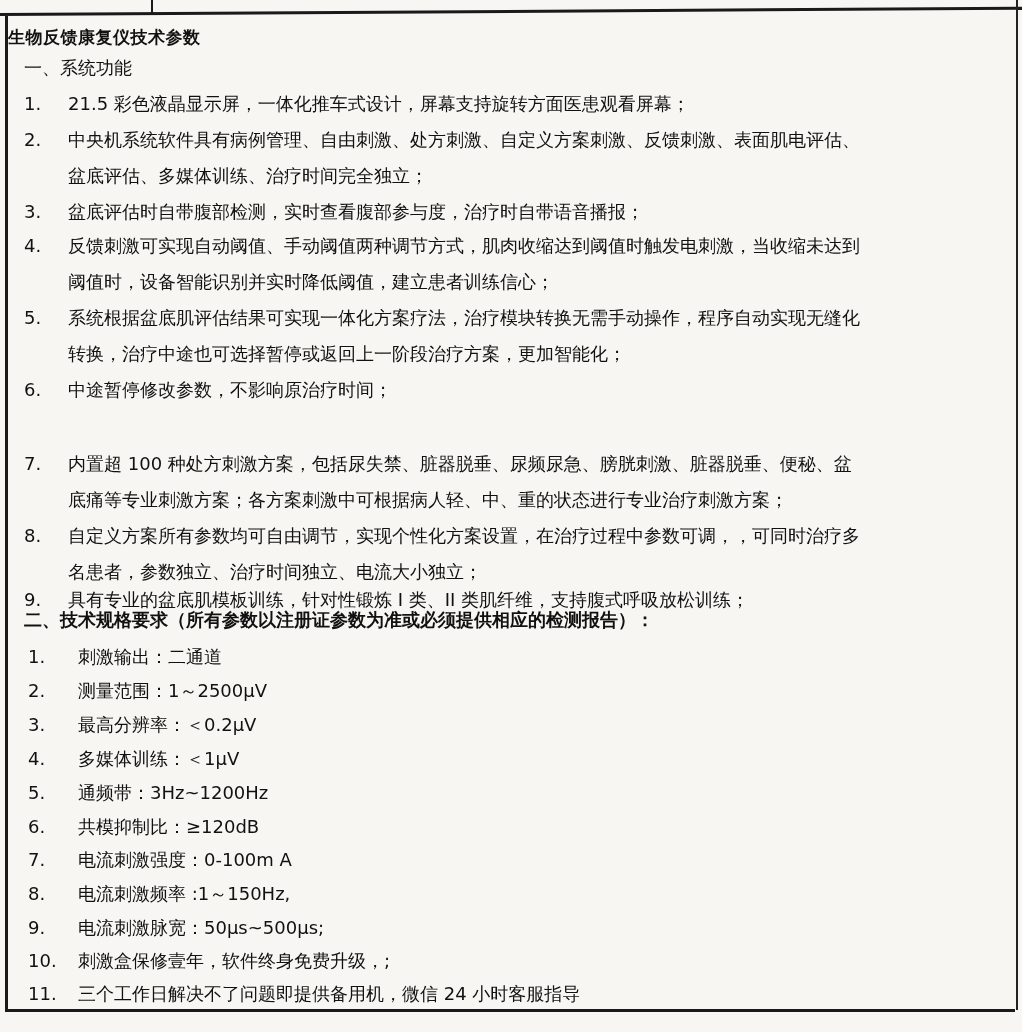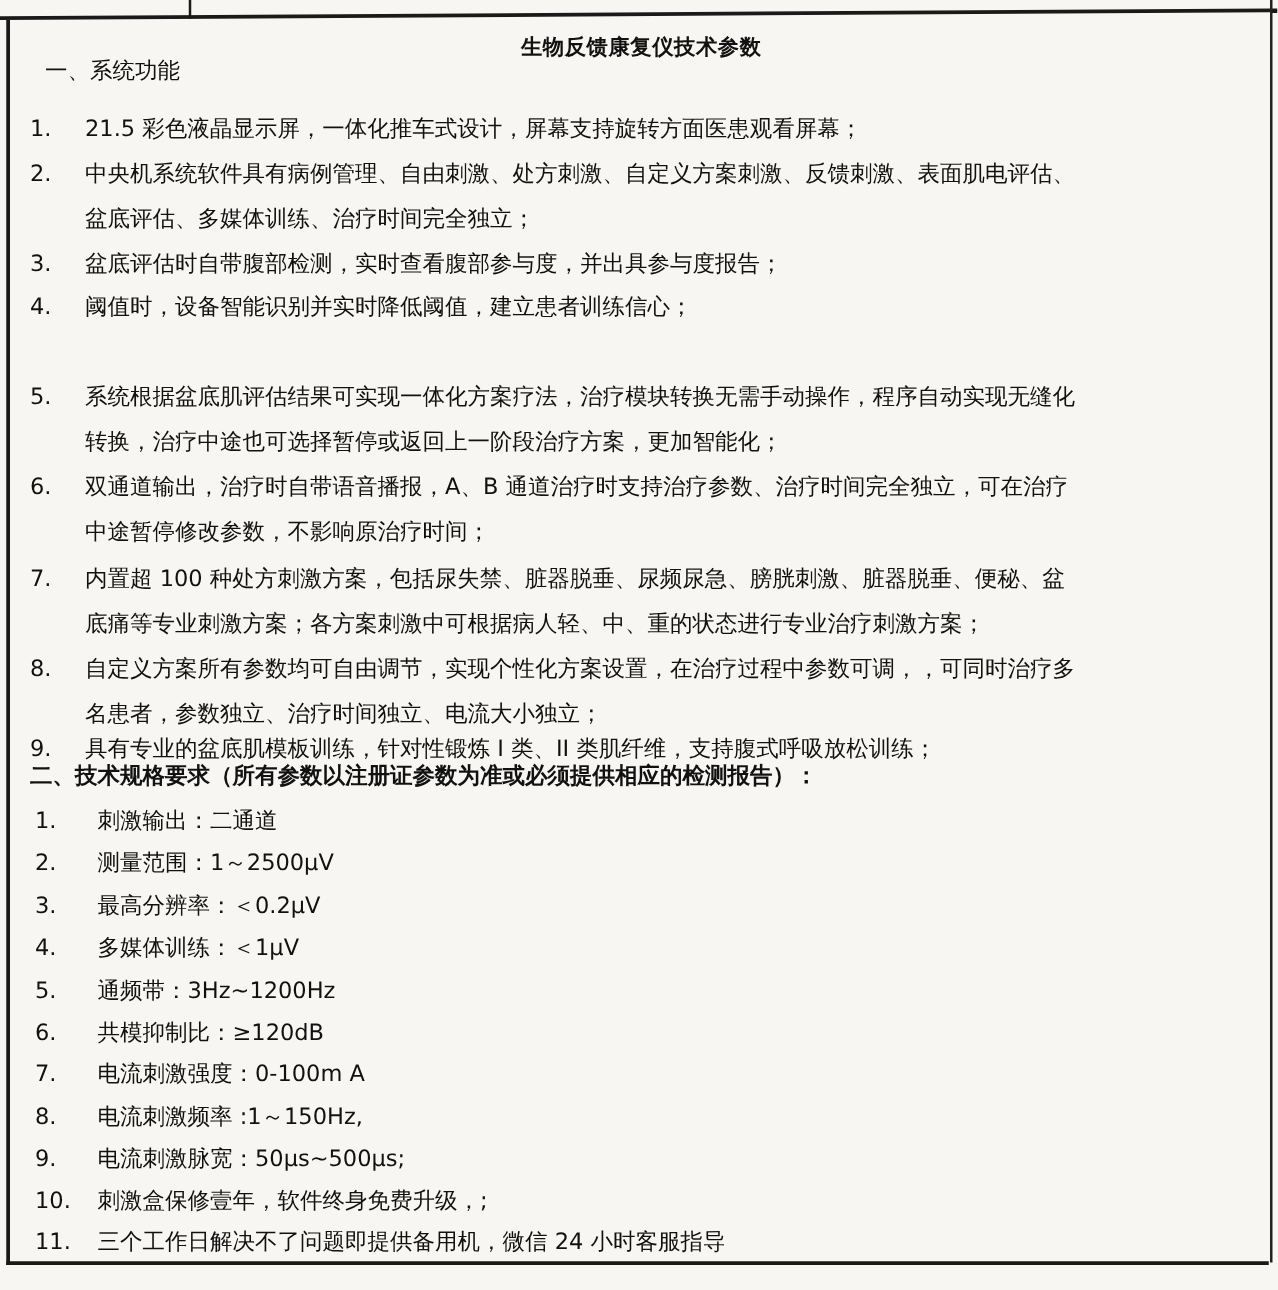--- a/index.html
+++ b/index.html
@@ -49,21 +49,20 @@
       top: 0;
       width: 2px;
       height: 1010px;
       background: #222;
     }
     .doc-title {
       position: absolute;
       left: 0;
       top: 10px;
       width: 1010px;
-      text-align: center;
       font-size: 17px;
       font-weight: bold;
       letter-spacing: 0.5px;
     }
     .section-heading {
       position: absolute;
       left: 16px;
       font-size: 18px;
       font-weight: normal;
       white-space: nowrap;
@@ -114,63 +113,63 @@
 <body>
 
 <div class="top-cell-divider"></div>
 <div class="top-cell-line"></div>
 <div class="right-border"></div>
 
 <div class="page-box">
 
   <div class="doc-title">生物反馈康复仪技术参数</div>
 
-  <div class="section-heading" style="top:28px;margin-left:12px;">一、系统功能</div>
+  <div class="section-heading" style="top:40px;">一、系统功能</div>
 
   <div class="item" style="top:70px;">
     <span class="item-num">1.</span>
     <span class="item-text">
       <span class="line">21.5 彩色液晶显示屏，一体化推车式设计，屏幕支持旋转方面医患观看屏幕；</span>
     </span>
   </div>
 
   <div class="item" style="top:106px;">
     <span class="item-num">2.</span>
     <span class="item-text">
       <span class="line">中央机系统软件具有病例管理、自由刺激、处方刺激、自定义方案刺激、反馈刺激、表面肌电评估、</span>
       <span class="line">盆底评估、多媒体训练、治疗时间完全独立；</span>
     </span>
   </div>
 
   <div class="item" style="top:178px;">
     <span class="item-num">3.</span>
     <span class="item-text">
-      <span class="line">盆底评估时自带腹部检测，实时查看腹部参与度，并出具参与度报告；</span>
+      <span class="line">盆底评估时自带腹部检测，实时查看腹部参与度，治疗时自带语音播报；</span>
     </span>
   </div>
 
   <div class="item" style="top:212px;">
     <span class="item-num">4.</span>
     <span class="item-text">
+      <span class="line">反馈刺激可实现自动阈值、手动阈值两种调节方式，肌肉收缩达到阈值时触发电刺激，当收缩未达到</span>
       <span class="line">阈值时，设备智能识别并实时降低阈值，建立患者训练信心；</span>
     </span>
   </div>
 
   <div class="item" style="top:284px;">
     <span class="item-num">5.</span>
     <span class="item-text">
       <span class="line">系统根据盆底肌评估结果可实现一体化方案疗法，治疗模块转换无需手动操作，程序自动实现无缝化</span>
       <span class="line">转换，治疗中途也可选择暂停或返回上一阶段治疗方案，更加智能化；</span>
     </span>
   </div>
 
   <div class="item" style="top:356px;">
     <span class="item-num">6.</span>
     <span class="item-text">
-      <span class="line">双通道输出，治疗时自带语音播报，A、B 通道治疗时支持治疗参数、治疗时间完全独立，可在治疗</span>
       <span class="line">中途暂停修改参数，不影响原治疗时间；</span>
     </span>
   </div>
 
   <div class="item" style="top:430px;">
     <span class="item-num">7.</span>
     <span class="item-text">
       <span class="line">内置超 100 种处方刺激方案，包括尿失禁、脏器脱垂、尿频尿急、膀胱刺激、脏器脱垂、便秘、盆</span>
       <span class="line">底痛等专业刺激方案；各方案刺激中可根据病人轻、中、重的状态进行专业治疗刺激方案；</span>
     </span>

